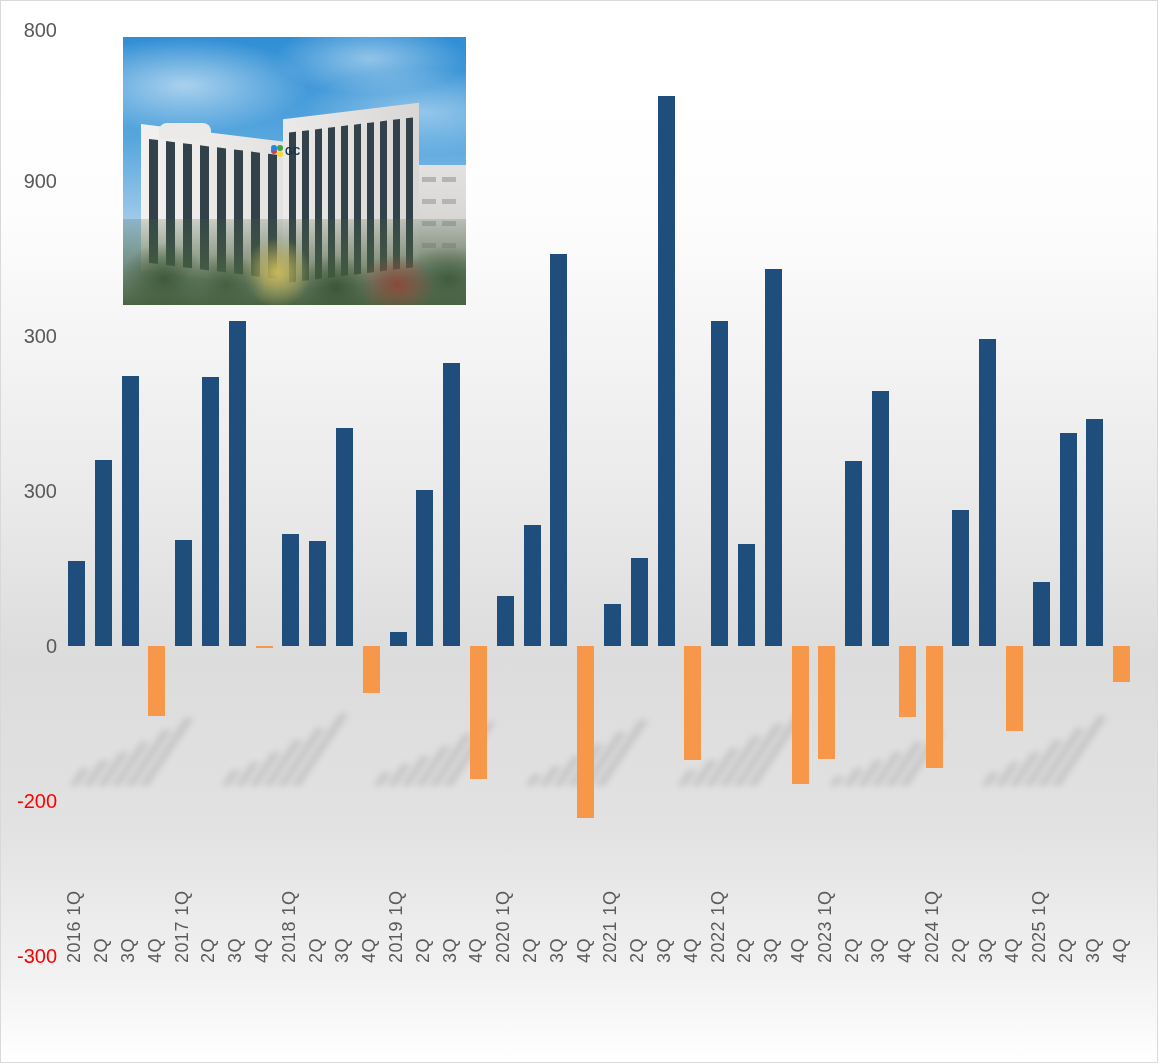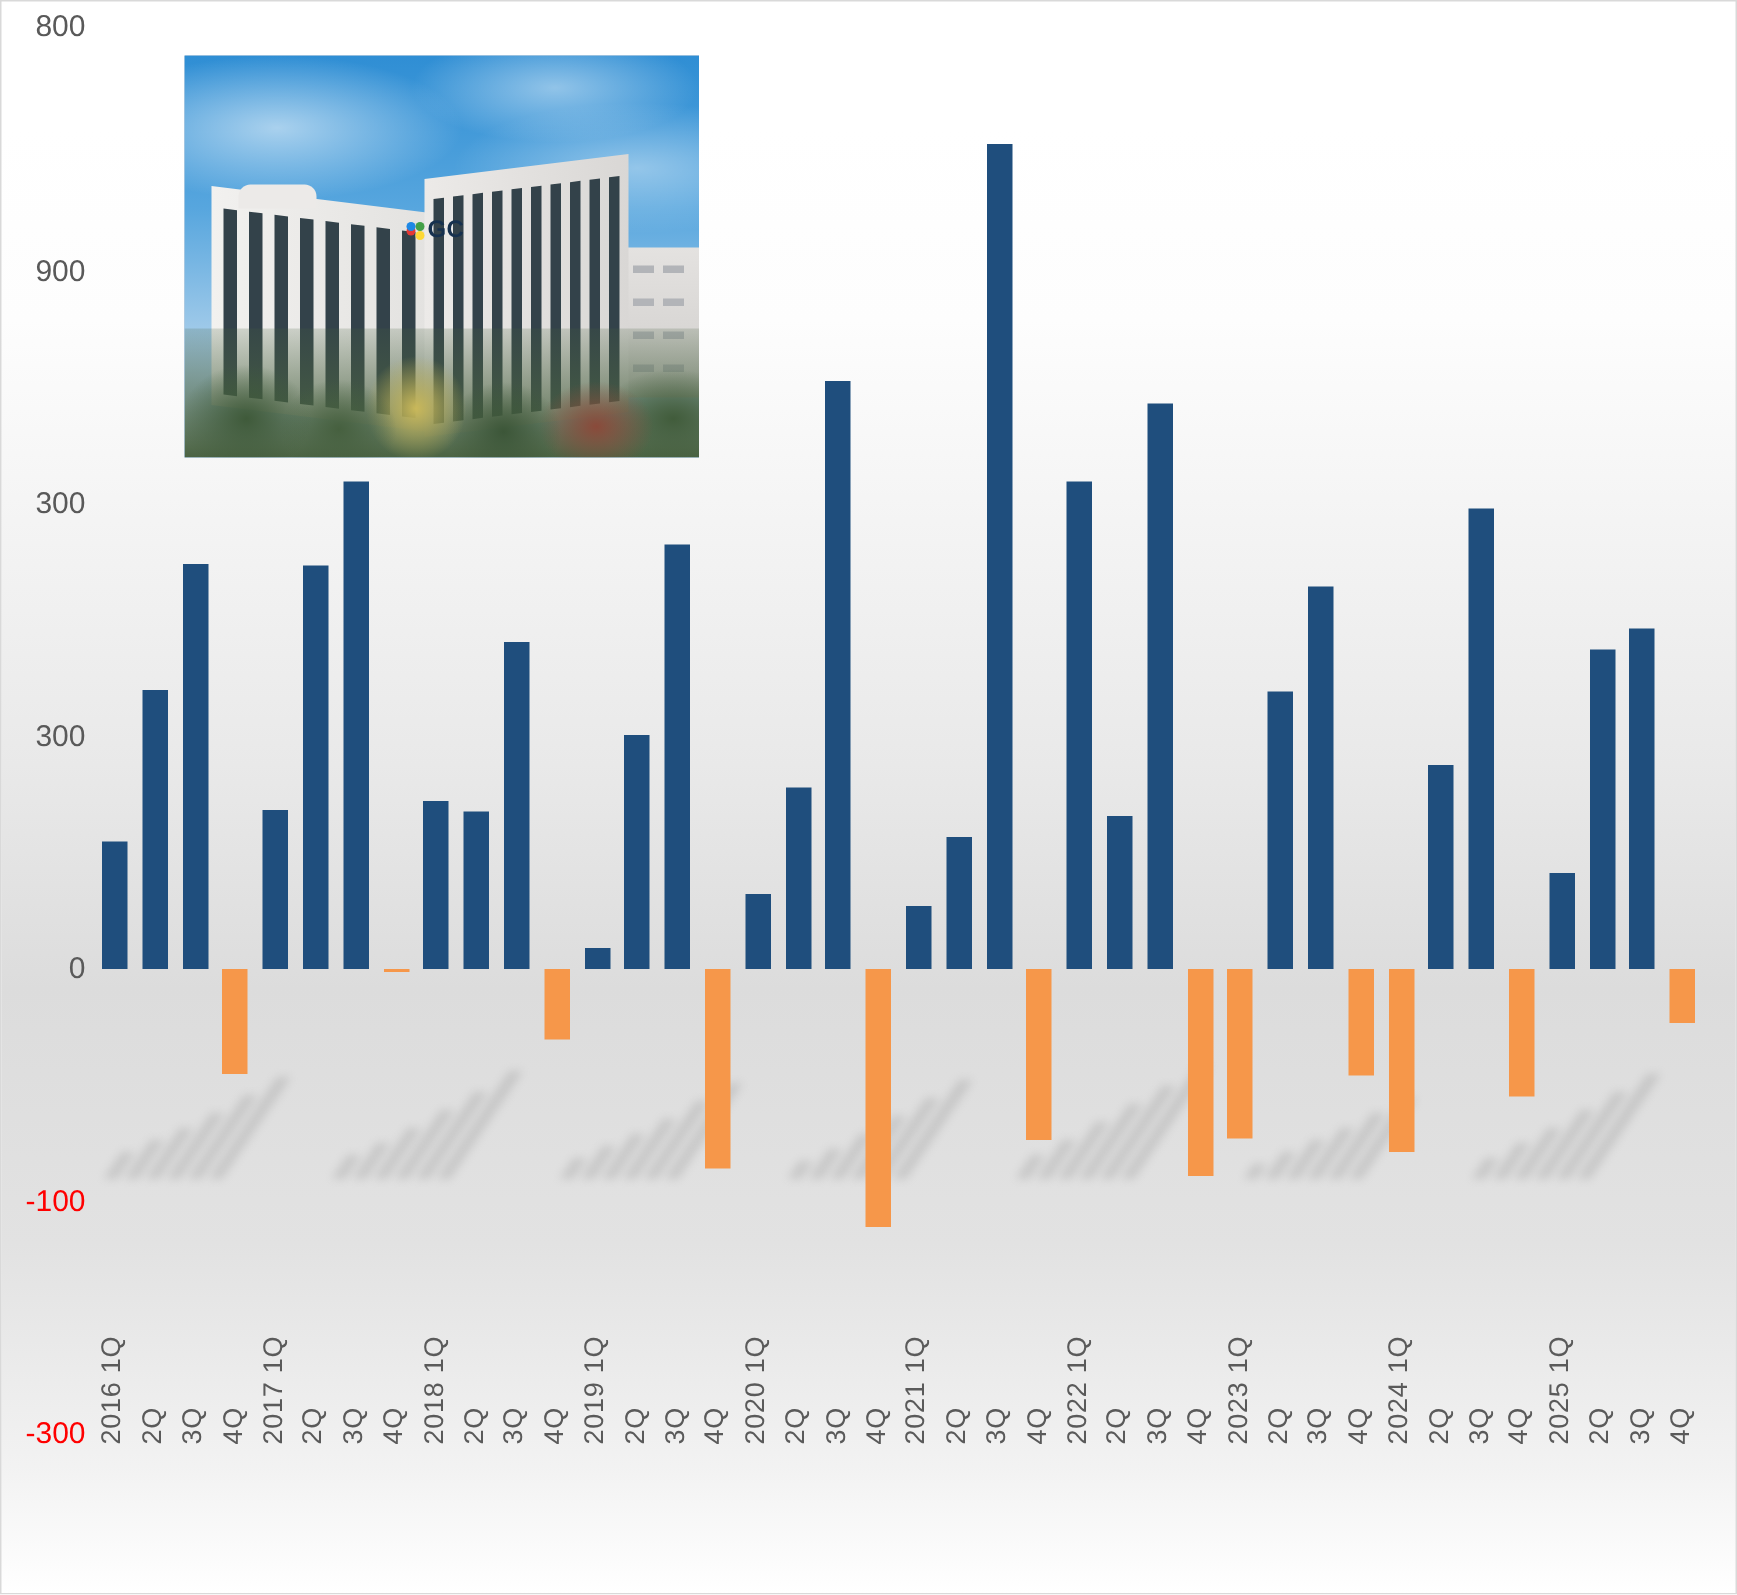--- a/index.html
+++ b/index.html
@@ -203,21 +203,21 @@
   }
   #building-photo .logo .petals span {
     position: absolute;
     width: 6px;
     height: 6px;
     border-radius: 50%;
   }
   #building-photo .logo .gc-text {
     font-family: "Liberation Sans", sans-serif;
     font-weight: bold;
-    font-size: 16px;
+    font-size: 10px;
     color: #16314f;
     letter-spacing: 0.3px;
   }
   #building-photo .trees {
     position: absolute;
     left: 0;
     right: 0;
     bottom: 0;
     height: 86px;
     background:
@@ -288,26 +288,26 @@
         <div class="wm-bar" style="left: 0px; height: 14px;"></div>
         <div class="wm-bar" style="left: 14px; height: 24px;"></div>
         <div class="wm-bar" style="left: 28px; height: 34px;"></div>
         <div class="wm-bar" style="left: 42px; height: 46px;"></div>
         <div class="wm-bar" style="left: 56px; height: 58px;"></div>
         <div class="wm-bar" style="left: 70px; height: 70px;"></div>
       </div>
     </div>
 
   <div id="y-axis-labels">
-      <div class="y-tick-label" style="top: 17px;">800</div>
+      <div class="y-tick-label" style="top: 29px;">800</div>
       <div class="y-tick-label" style="top: 180px;">900</div>
       <div class="y-tick-label" style="top: 335px;">300</div>
       <div class="y-tick-label" style="top: 490px;">300</div>
       <div class="y-tick-label" style="top: 645px;">0</div>
-      <div class="y-tick-label negative" style="top: 800px;">-100</div>
+      <div class="y-tick-label negative" style="top: 800px;">-200</div>
       <div class="y-tick-label negative" style="top: 955px;">-300</div>
     </div>
 
   <div id="plot-area">
       <div class="bar pos" title="2016 1Q: 110" style="left: 4.9px; top: 534.75px; height: 85.25px; background: rgb(31, 78, 125);"></div>
       <div class="bar pos" title="2Q: 240" style="left: 31.7px; top: 434px; height: 186px; background: rgb(31, 78, 125);"></div>
       <div class="bar pos" title="3Q: 348" style="left: 58.5px; top: 350.3px; height: 269.7px; background: rgb(31, 78, 125);"></div>
       <div class="bar neg" title="4Q: -90" style="left: 85.3px; top: 620px; height: 69.75px; background: rgb(246, 151, 74);"></div>
       <div class="bar pos" title="2017 1Q: 137" style="left: 112.1px; top: 513.825px; height: 106.175px; background: rgb(31, 78, 125);"></div>
       <div class="bar pos" title="2Q: 347" style="left: 138.9px; top: 351.075px; height: 268.925px; background: rgb(31, 78, 125);"></div>

